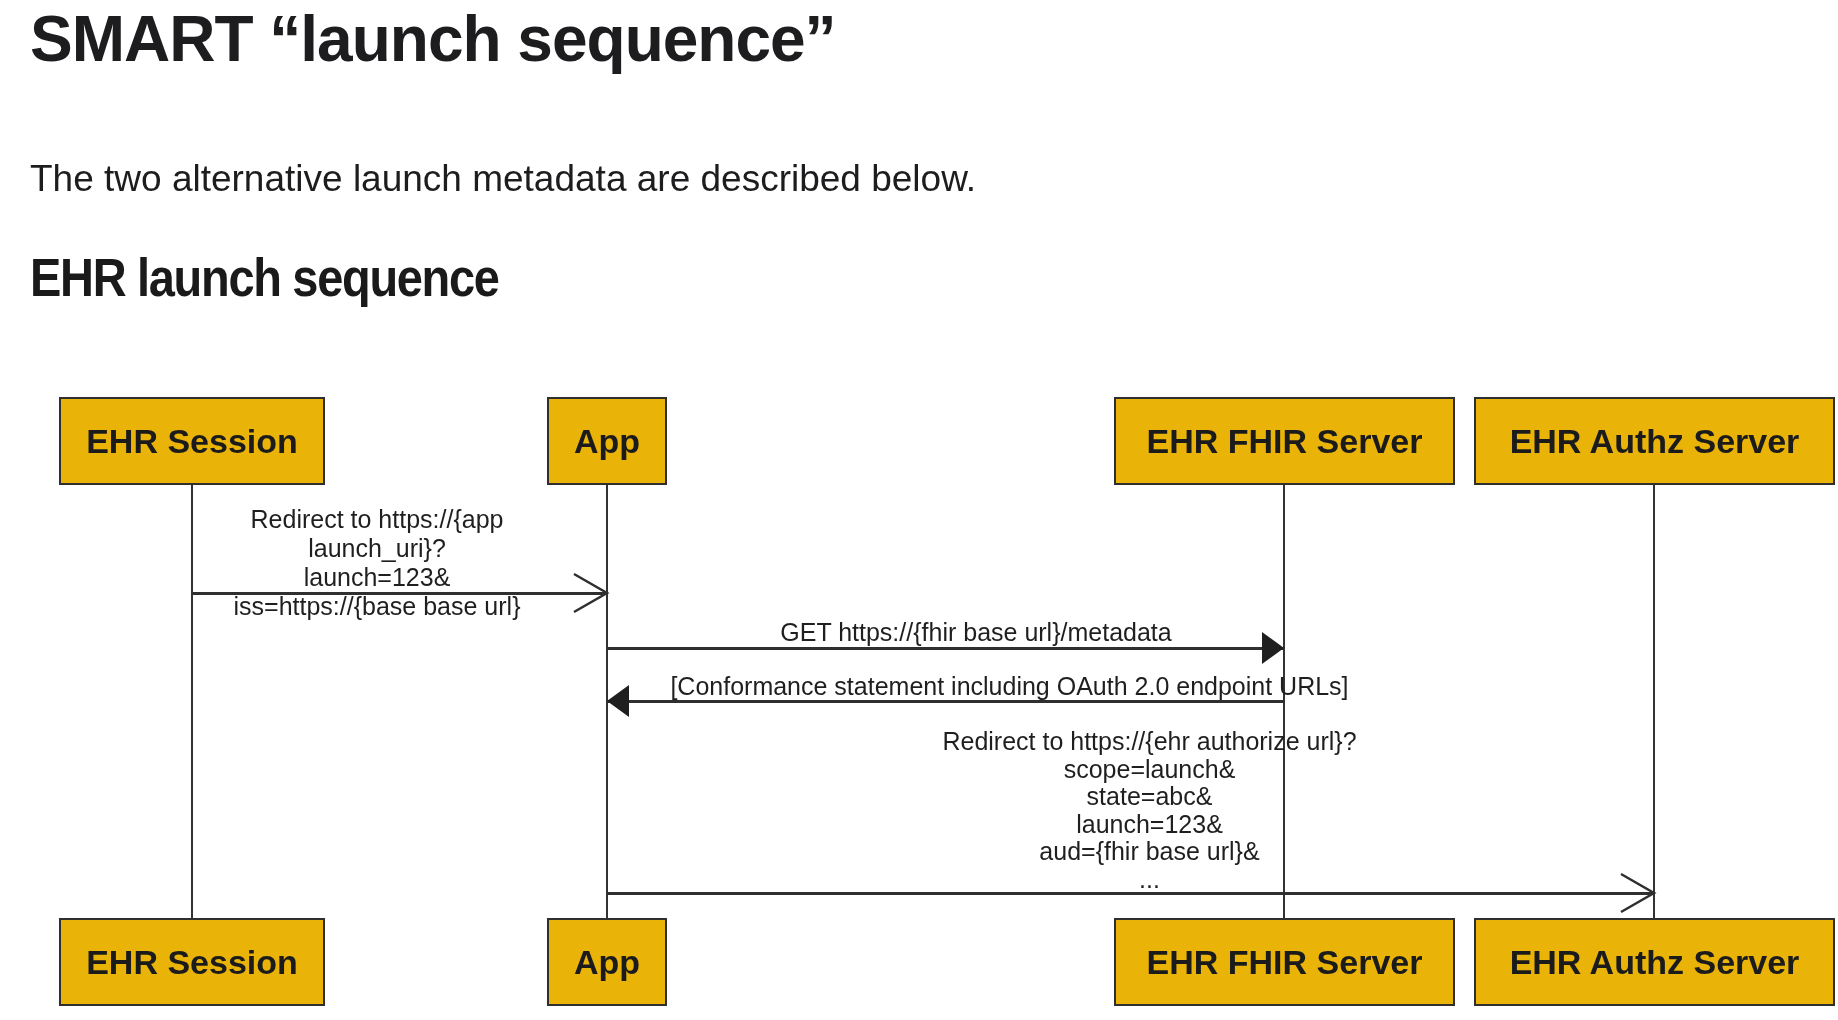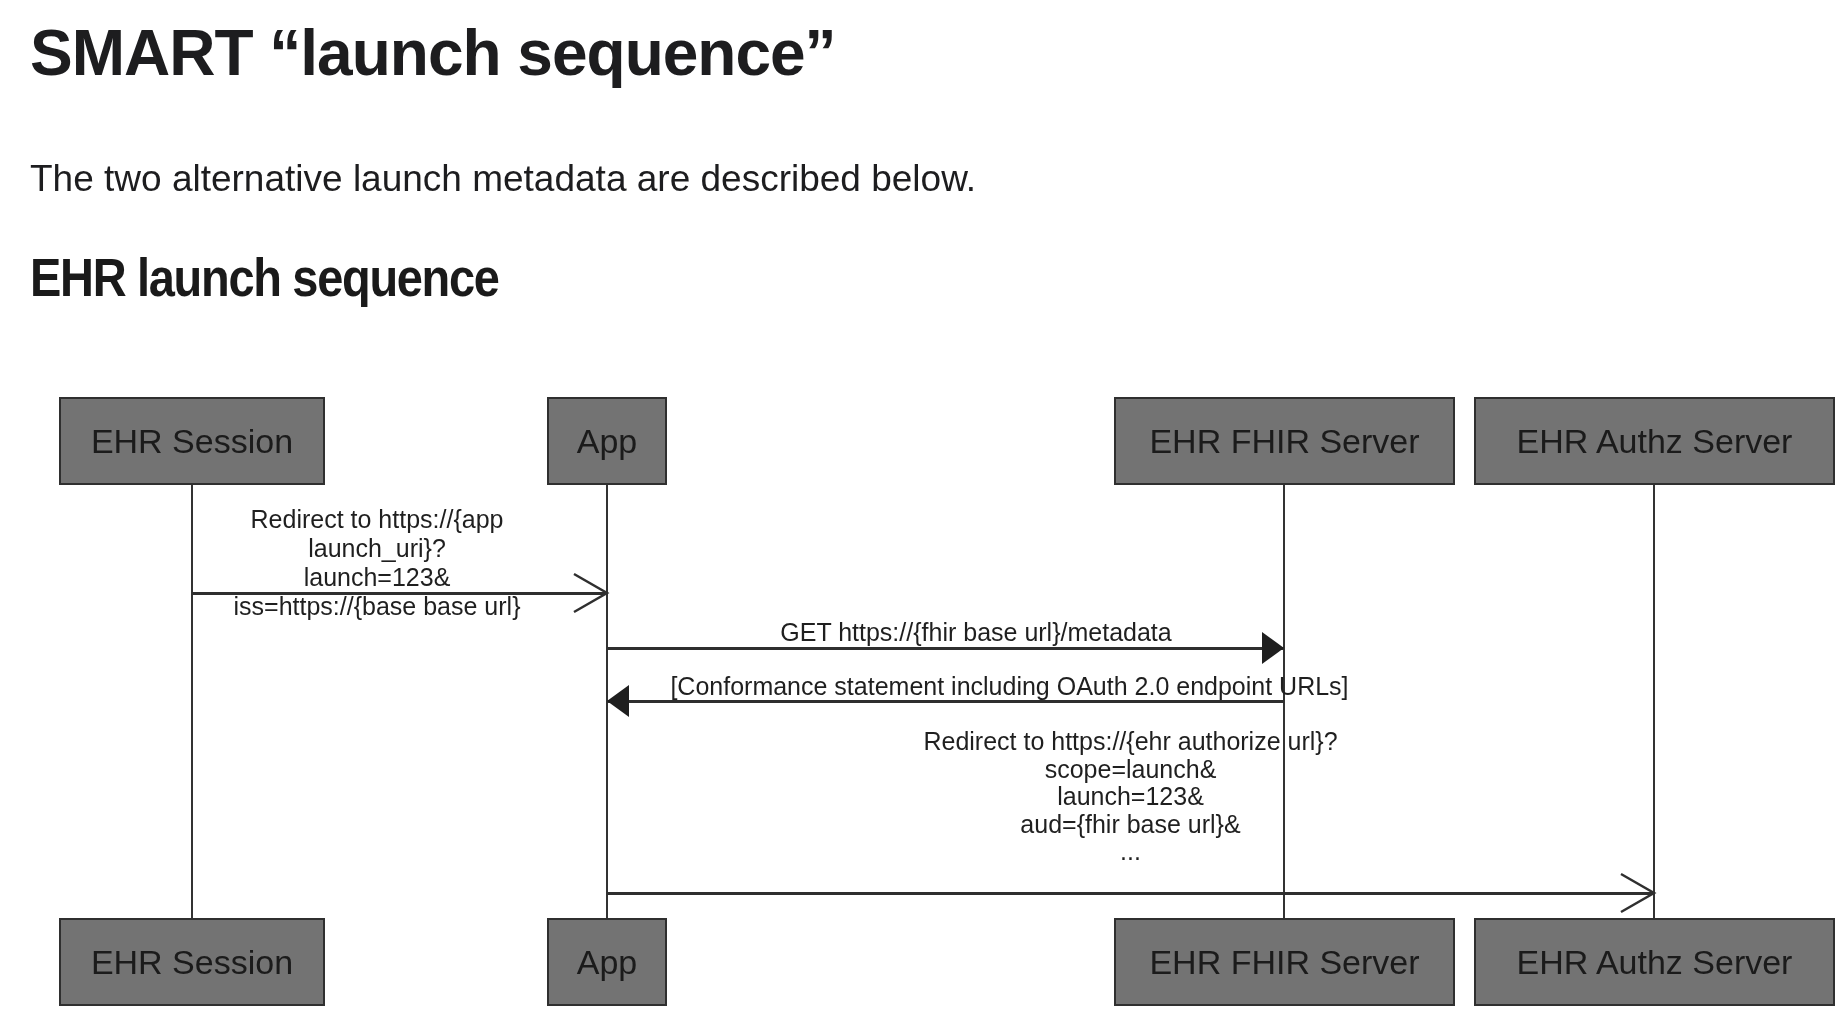--- a/index.html
+++ b/index.html
@@ -12,21 +12,21 @@
     height: 1020px;
     position: relative;
     font-family: "Liberation Sans", sans-serif;
     color: #1b1b1b;
     overflow: hidden;
   }
   .abs { position: absolute; }
 
   
   .page-title {
-    left: 30px; top: 16px;
+    left: 30px; top: 2px;
     font-size: 64px;
     font-weight: 600;
     letter-spacing: -1px;
     color: #1d1d1f;
     white-space: nowrap;
   }
   .intro {
     left: 30px; top: 158px;
     font-size: 37px;
     font-weight: 400;
@@ -50,41 +50,42 @@
     top: 485px;
     height: 433px;
     width: 2px;
     background: #333333;
   }
   .actor {
     position: absolute;
     box-sizing: border-box;
     height: 88px;
     border: 2px solid #2f2f2f;
-    background: #737373;
+    background: #eab308;
     display: flex;
     align-items: center;
     justify-content: center;
     font-size: 34px;
     color: #1b1b1b;
     white-space: nowrap;
+    font-weight: bold;
   }
   .msg-line {
     position: absolute;
     height: 3px;
     background: #2f2f2f;
   }
   .msg-text {
     position: absolute;
     text-align: center;
     font-size: 25px;
     line-height: 29px;
     color: #1f1f1f;
   }
-  .msg-text.tight { line-height: 27.5px; }
+  .msg-text.tight { line-height: 27.5px; padding-left: 19px; }
   .tri-right {
     position: absolute;
     width: 0; height: 0;
     border-top: 16px solid transparent;
     border-bottom: 16px solid transparent;
     border-left: 22px solid #1f1f1f;
   }
   .tri-left {
     position: absolute;
     width: 0; height: 0;
@@ -126,20 +127,21 @@
 
   <div class="msg-text" style="left:607px; top:672px; width:805px;">
     <div>[Conformance statement including OAuth 2.0 endpoint URLs]</div>
   </div>
   <div class="msg-line" style="left:607px; top:700px; width:677px;"></div>
   <div class="tri-left" style="left:607px; top:685px;"></div>
 
   <div class="msg-text tight" style="left:607px; top:728px; width:1047px;">
     <div>Redirect to https://{ehr authorize url}?</div>
     <div>scope=launch&amp;</div>
+    <div>state=abc&amp;</div>
     <div>launch=123&amp;</div>
     <div>aud={fhir base url}&amp;</div>
     <div>...</div>
   </div>
   <div class="msg-line" style="left:607px; top:892px; width:1047px;"></div>
   <svg class="open-arrow" style="left:1617px; top:870px;" width="40" height="46" viewBox="0 0 40 46">
     <path d="M4 4 L37 23 L4 42" fill="none" stroke="#2f2f2f" stroke-width="2.5"></path>
   </svg>
 
   <div class="actor" style="left:59px;  top:397px; width:266px;">

